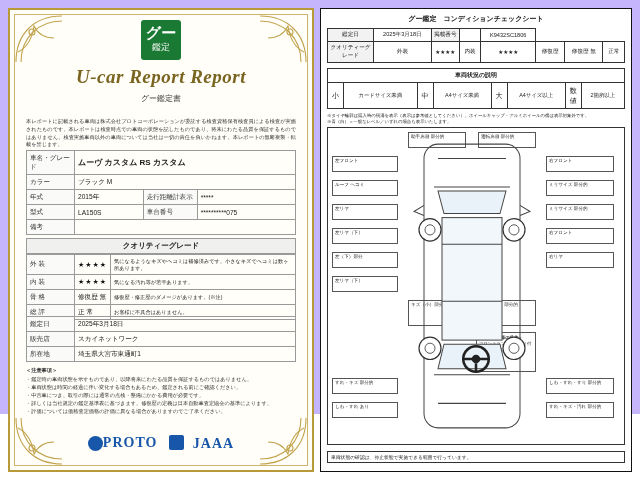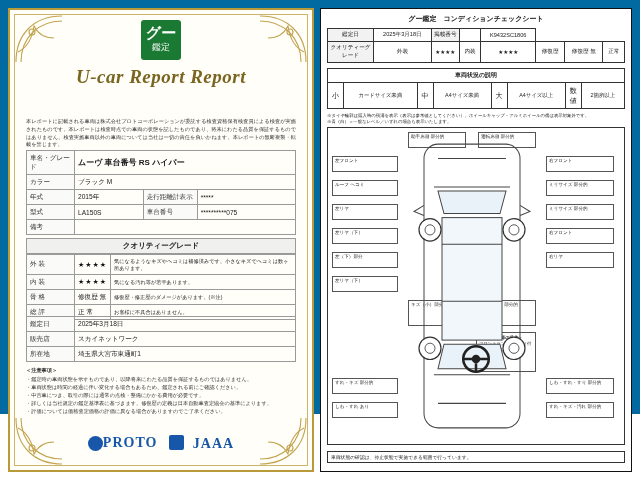--- a/index.html
+++ b/index.html
@@ -4,21 +4,21 @@
 <style>
   * { box-sizing: border-box; }
   html, body { margin:0; padding:0; }
   body {
     width: 640px; height: 480px;
     background: #ffffff;
     font-family: "Liberation Sans", sans-serif;
     color: #1a1a1a;
     overflow: hidden;
   }
-  .page { position: relative; width: 640px; height: 414px; background:#0369a1; }
+  .page { position: relative; width: 640px; height: 414px; background:#c4b5fd; }
 
   
   .left {
     position: absolute; left: 8px; top: 8px; width: 306px; height: 464px;
     border: 2px solid #b99a38;
     background: #fffef9;
   }
   .left-inner {
     position: absolute; inset: 4px;
     border: 1px solid #cdb46a;
@@ -193,29 +193,30 @@
     </div>
 
     <div class="logo-box">
       <div class="logo-mark">
         <b>グー</b>
         <span>鑑定</span>
       </div>
     </div>
 
     <div class="report-title" style="margin-top:56px;">U-car Report Report</div>
+    <div class="report-sub">グー鑑定書</div>
 
     <div class="blurb">本レポートに記載される車両は株式会社プロトコーポレーションが委託する検査資格保有検査員による検査が実施されたものです。本レポートは検査時点での車両の状態を記したものであり、将来にわたる品質を保証するものではありません。検査実施車両以外の車両については当社は一切の責任を負いかねます。本レポートの無断複製・転載を禁じます。</div>
 
     <div class="block1">
       <table class="tbl">
         <tbody>
             <tr>
           <td class="lbl">車名・グレード</td>
-          <td colspan="3" class="vehicle-val">ムーヴ 車台番号 RS ハイパー</td>
+          <td colspan="3" class="vehicle-val">ムーヴ カスタム RS カスタム</td>
         </tr>
         <tr>
           <td class="lbl">カラー</td>
           <td colspan="3">ブラック M</td>
         </tr>
         <tr>
           <td class="lbl">年式</td>
           <td>2015年</td>
           <td class="lbl2">走行距離計表示</td>
           <td>*****</td>

